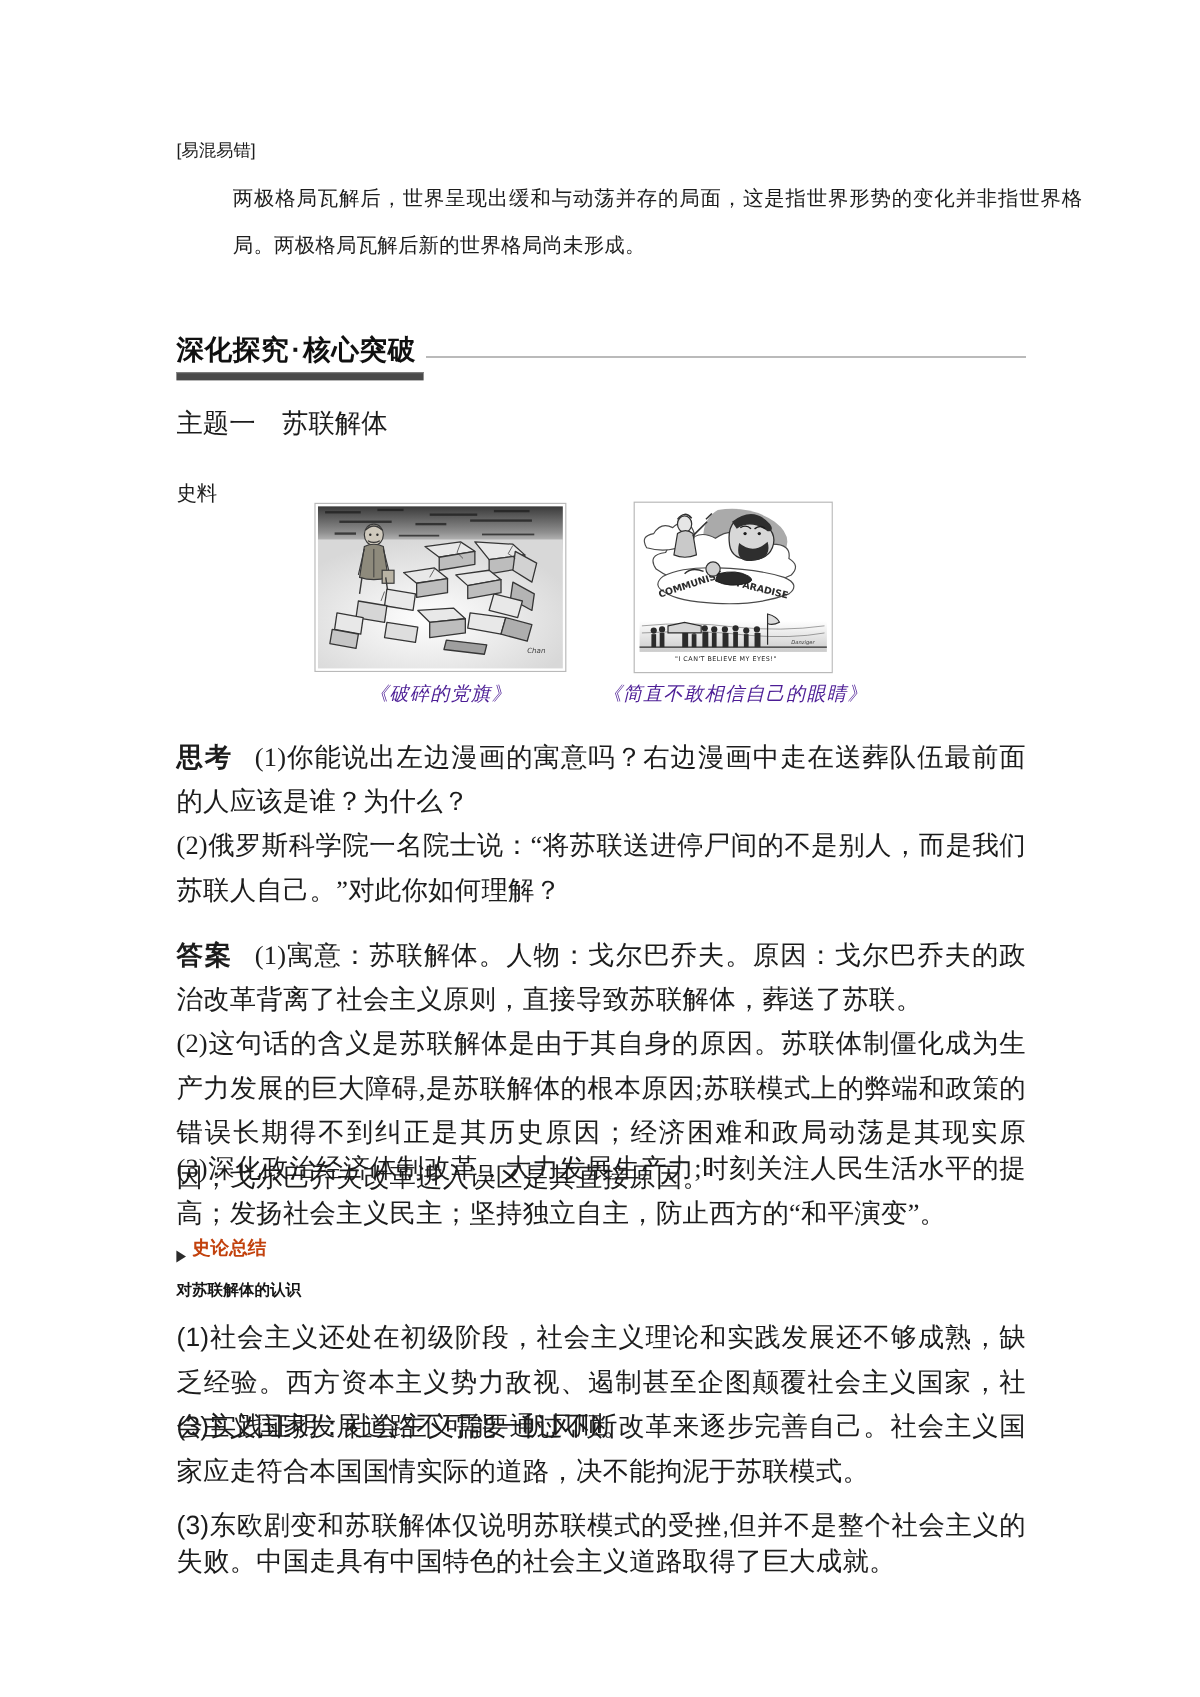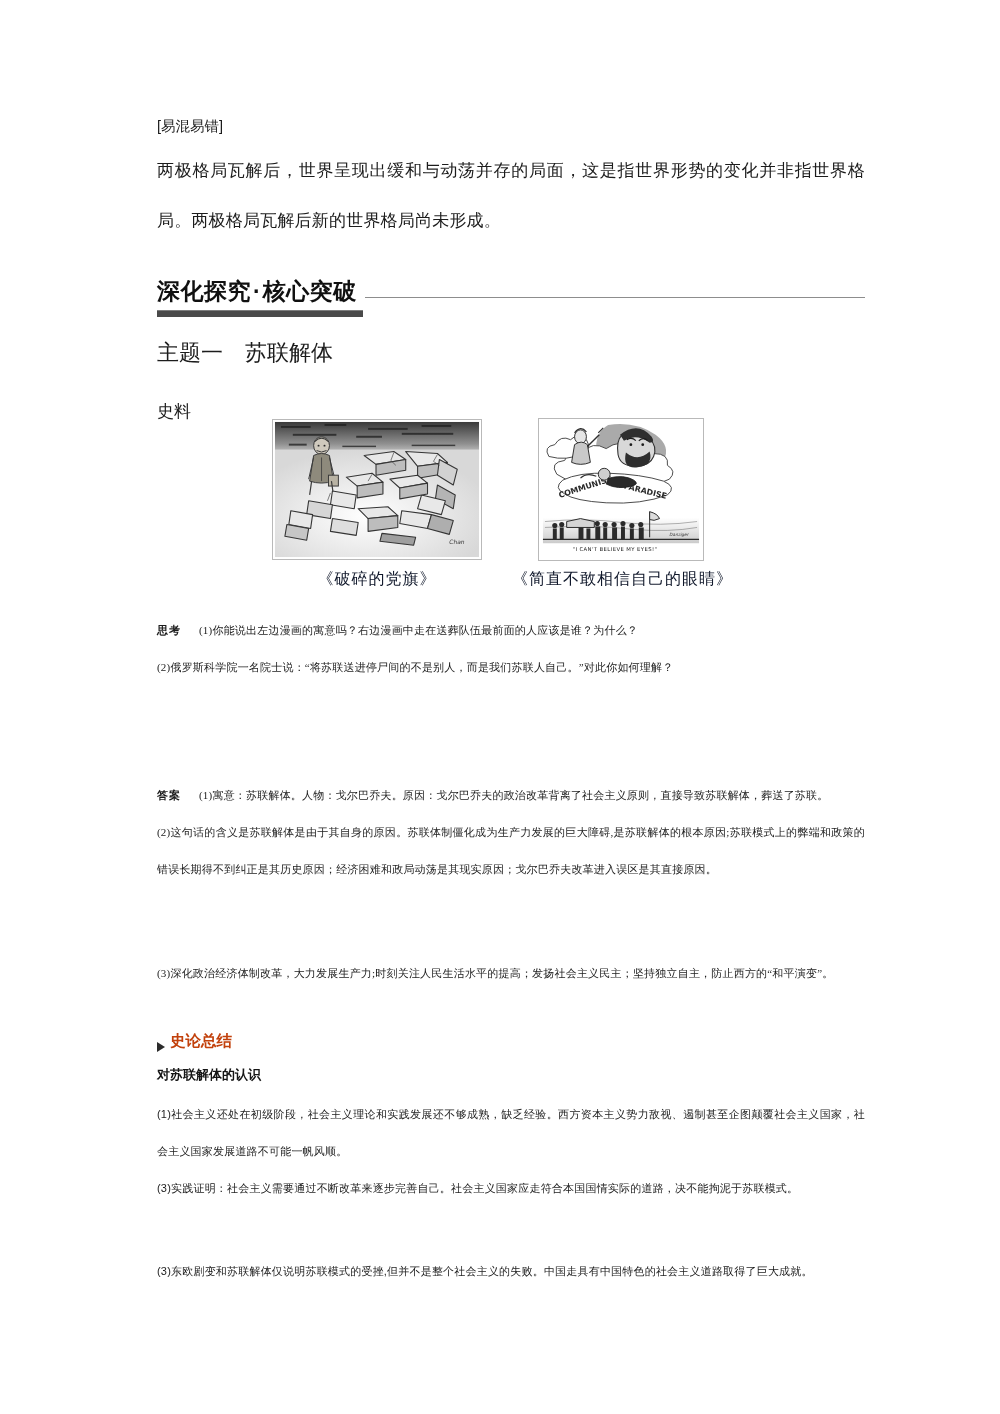--- a/index.html
+++ b/index.html
@@ -10,57 +10,58 @@
   body {
     width: 1000px;
     height: 1414px;
     font-family: "Liberation Sans", "DejaVu Sans", sans-serif;
     color: #1a1a1a;
     position: relative;
     overflow: hidden;
   }
   .page {
     position: absolute;
-    left: 157px;
+    left: 147px;
     top: 0;
     width: 708px;
     height: 1316px;
   }
 
   
   .sans {
     font-family: "Liberation Sans", "DejaVu Sans", sans-serif;
   }
   .serif {
     font-family: "Liberation Serif", "DejaVu Serif", serif;
   }
   .blk {
     position: absolute;
     width: 708px;
-    font-size: 11px;
+    font-size: 22px;
     line-height: 37px;
     letter-spacing: 0.2px;
     text-align: justify;
     color: #1c1c1c;
   }
   .blk.tight { line-height: 30px; margin-top: 12px; }
 
   
   #hint-tag {
     position: absolute;
     top: 116px;
     left: 0;
     font-size: 14.5px;
     line-height: 20px;
     color: #1c1c1c;
   }
   #hint-body {
     top: 146px;
     font-size: 17px;
-    line-height: 50px;
+    line-height: 39px;
+    margin-left: 47px;
   }
 
   
   #section-header {
     position: absolute;
     top: 276px;
     left: 0;
     width: 708px;
     height: 46px;
   }
@@ -143,22 +144,23 @@
 
   .fig svg { display: block; width: 100%; height: 100%; }
 
   .fig-caption {
     position: absolute;
     top: 152px;
     font-size: 16px;
     line-height: 24px;
     white-space: nowrap;
     font-family: "Liberation Serif", "DejaVu Serif", serif;
+    font-style: italic;
     letter-spacing: 1px;
-    color: #0f172a;
+    color: #4c1d95;
   }
   #cap-left  { left: 120px; width: 200px; text-align: center; }
   #cap-right { left: 355px; width: 218px; text-align: right; }
 
   
   .lead {
     font-family: "Liberation Sans", "DejaVu Sans", sans-serif;
     font-weight: 700;
     letter-spacing: 1px;
   }

